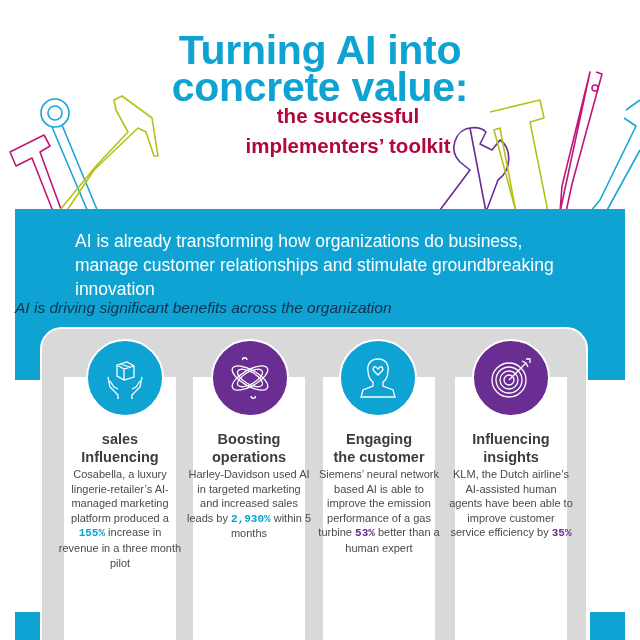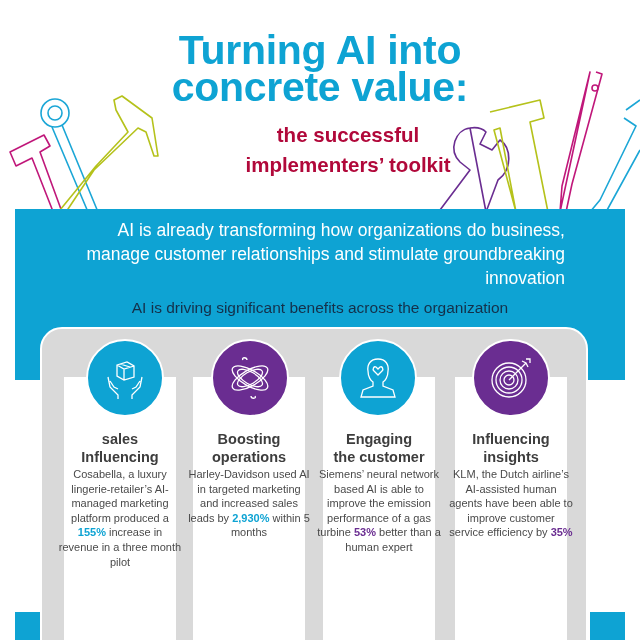--- a/index.html
+++ b/index.html
@@ -2,37 +2,37 @@
 <html><head>
 <meta charset="utf-8">
 <style>
   html, body { margin:0; padding:0; }
   body { width:640px; height:640px; overflow:hidden; background:#ffffff; position:relative;
          font-family:"Liberation Sans", sans-serif; }
   .title { position:absolute; left:0; width:640px; text-align:center; color:#0ea3d3; font-weight:bold;
            font-size:41px; line-height:37px; top:32px; letter-spacing:-0.3px; }
   .title .l2 { display:block; }
   .subtitle { position:absolute; left:0; width:640px; text-align:center; color:#b1083a; font-weight:bold;
-              font-size:20.5px; line-height:30px; top:120px; padding-left:56px; box-sizing:border-box; }
+              font-size:20.5px; line-height:30px; top:101px; padding-left:56px; box-sizing:border-box; }
   .tools { position:absolute; left:0; top:0; width:640px; height:215px; }
   .band { position:absolute; left:15px; top:209px; width:610px; height:171px; background:#0ea3d3; }
-  .band .lead { position:absolute; left:0; top:9px; width:610px; text-align:right; color:#ffffff;
+  .band .lead { position:absolute; left:0; top:20px; width:610px; text-align:left; color:#ffffff;
                 font-size:17.5px; line-height:24px; }
-  .band .sub { position:absolute; left:0; top:89px; width:610px; text-align:center; color:#14304a;
-               font-size:15.5px; line-height:20px; }
+  .band .sub { position:absolute; left:0; top:89px; width:610px; text-align:left; color:#14304a;
+               font-size:15.5px; line-height:20px;font-style:italic; }
   .strip-l { position:absolute; left:15px; top:612px; width:26px; height:28px; background:#0ea3d3; }
   .strip-r { position:absolute; left:590px; top:612px; width:35px; height:28px; background:#0ea3d3; }
   .panel { position:absolute; left:40px; top:327px; width:548px; height:330px; background:#d9d9d9;
            border:2px solid #ffffff; border-radius:22px 22px 0 0; box-sizing:border-box; }
   .card { position:absolute; top:377px; width:112px; height:290px; background:#ffffff;
           border-radius:0 0 18px 18px; text-align:center; color:#4a4a4a; }
   .card .h { position:absolute; left:-10px; width:132px; top:53px; font-weight:bold; font-size:14.5px;
              line-height:18px; color:#3d3d3d; }
   .card .b { position:absolute; left:-6px; width:124px; top:90px; font-size:11px; line-height:14.6px; color:#4a4a4a; }
-  .card .b .hl { font-weight:bold; }
+  .card .b .hl { font-weight:bold;font-family:Liberation Mono, monospace; }
   .icon { position:absolute; width:78px; height:78px; border-radius:50%; border:2px solid #ffffff;
           top:339px; box-sizing:border-box; display:flex; align-items:center; justify-content:center; }
   .icon svg { width:46px; height:46px; }
 </style>
 </head>
 <body>
 
 <svg class="tools" viewBox="0 0 640 215" fill="none" stroke-width="1.6" stroke-linejoin="round">
 
   <g stroke="#c0177a">

